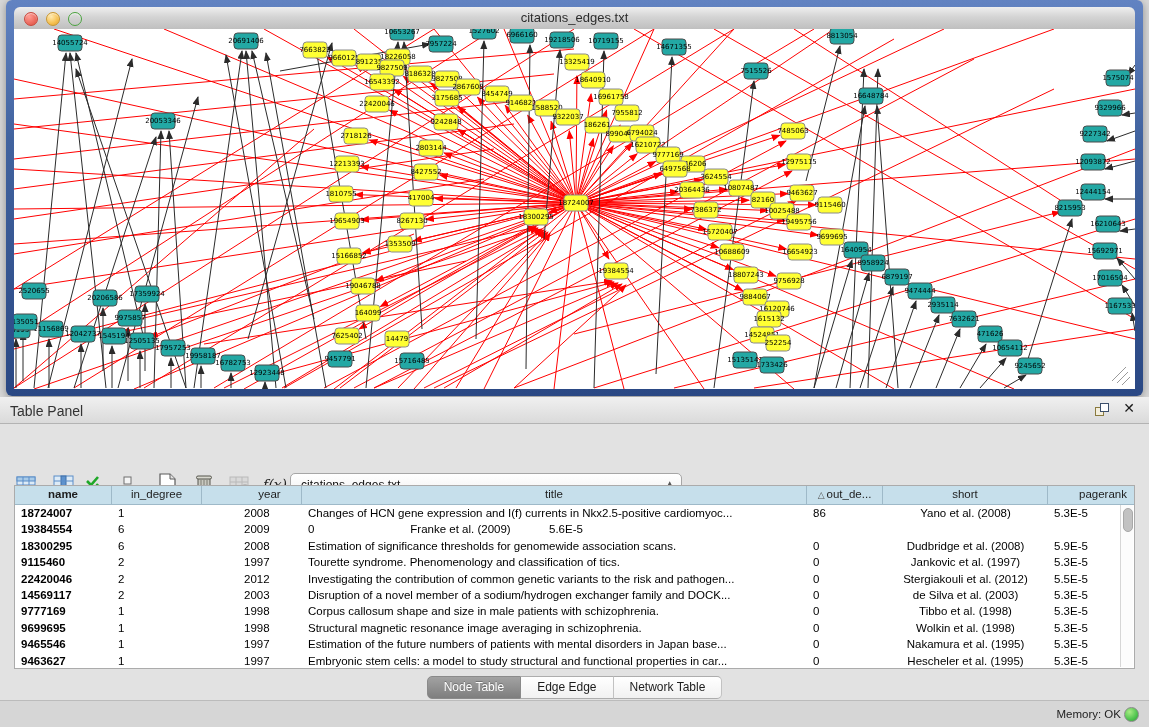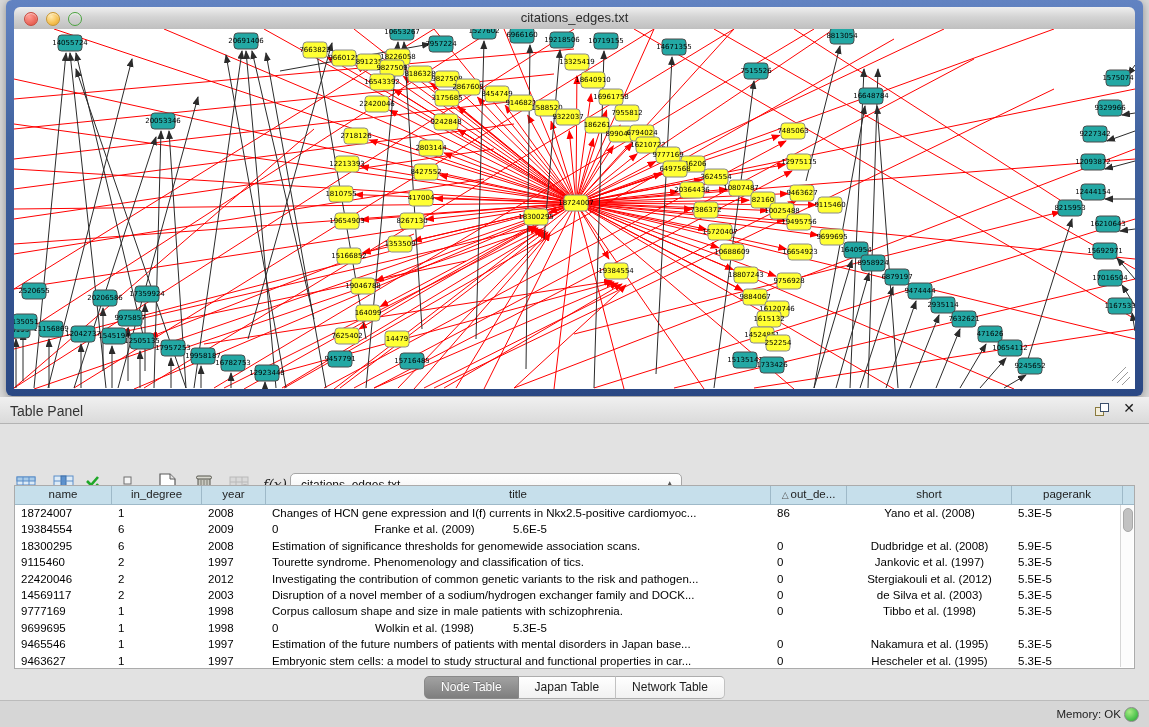--- a/index.html
+++ b/index.html
@@ -76,21 +76,21 @@
     box-sizing:border-box;border-right:1px solid #9EB9C8;
     font-size:11.5px;color:#1d1d1d;text-align:center;line-height:17px;
     overflow:hidden;white-space:nowrap;cursor:pointer;flex:none;
   }
   .sort-glyph{font-size:9px;color:#555;margin-right:2px;}
   .tr{display:flex;height:16.4px;background:#fff;cursor:default;}
   .td{
     box-sizing:border-box;flex:none;font-size:11.5px;color:#000;
     line-height:16px;padding-left:6px;overflow:hidden;white-space:nowrap;
   }
-  .c0{width:97px;}.c1{width:90px;}.c2{width:64px;}.c3{width:505px;}
+  .c0{width:97px;font-weight:bold;}.c1{width:90px;}.c2{width:64px;margin-left:36px;}.c3{width:505px;}
   .c4{width:76px;}.c5{width:165px;text-align:center;padding-left:0;}
   .c6{width:111px;}
   #vscroll{
     position:absolute;right:1px;top:19px;bottom:1px;width:12px;
     background:#FCFCFC;border-left:1px solid #D6D6D6;
   }
   #vthumb{position:absolute;left:2px;top:3px;width:8px;height:22px;border-radius:5px;background:#C2C2C2;border:1px solid #A8A8A8;}
   
   #table-tabs{
     position:absolute;left:0;right:0;top:279px;height:22px;display:flex;justify-content:center;
@@ -966,20 +966,21 @@
           <div class="td c2">1998</div>
           <div class="td c3">Corpus callosum shape and size in male patients with schizophrenia.</div>
           <div class="td c4">0</div>
           <div class="td c5">Tibbo et al. (1998)</div>
           <div class="td c6">5.3E-5</div>
         </div>
         <div class="tr">
           <div class="td c0">9699695</div>
           <div class="td c1">1</div>
           <div class="td c2">1998</div>
+          <div class="td c3">Structural magnetic resonance image averaging in schizophrenia.</div>
           <div class="td c4">0</div>
           <div class="td c5">Wolkin et al. (1998)</div>
           <div class="td c6">5.3E-5</div>
         </div>
         <div class="tr">
           <div class="td c0">9465546</div>
           <div class="td c1">1</div>
           <div class="td c2">1997</div>
           <div class="td c3">Estimation of the future numbers of patients with mental disorders in Japan base...</div>
           <div class="td c4">0</div>
@@ -996,21 +997,21 @@
           <div class="td c6">5.3E-5</div>
         </div>
       </div>
     <div id="vscroll">
       <div id="vthumb"></div>
     </div>
   </div>
 
   <div id="table-tabs">
       <div class="seg selected">Node Table</div>
-      <div class="seg">Japan Table</div>
+      <div class="seg">Edge Edge</div>
       <div class="seg">Network Table</div>
     </div>
 
   <div id="status-bar">
     <span id="memory-status">Memory: OK</span>
     <span id="memory-led"></span>
   </div>
 </div>
 
 </body></html>

